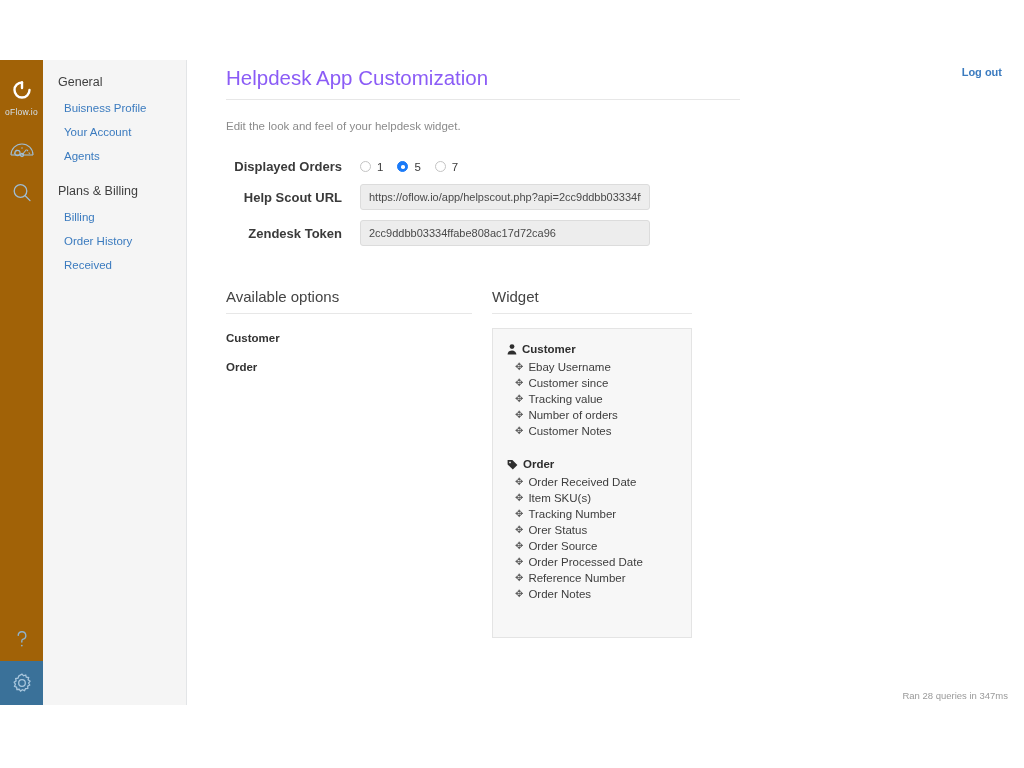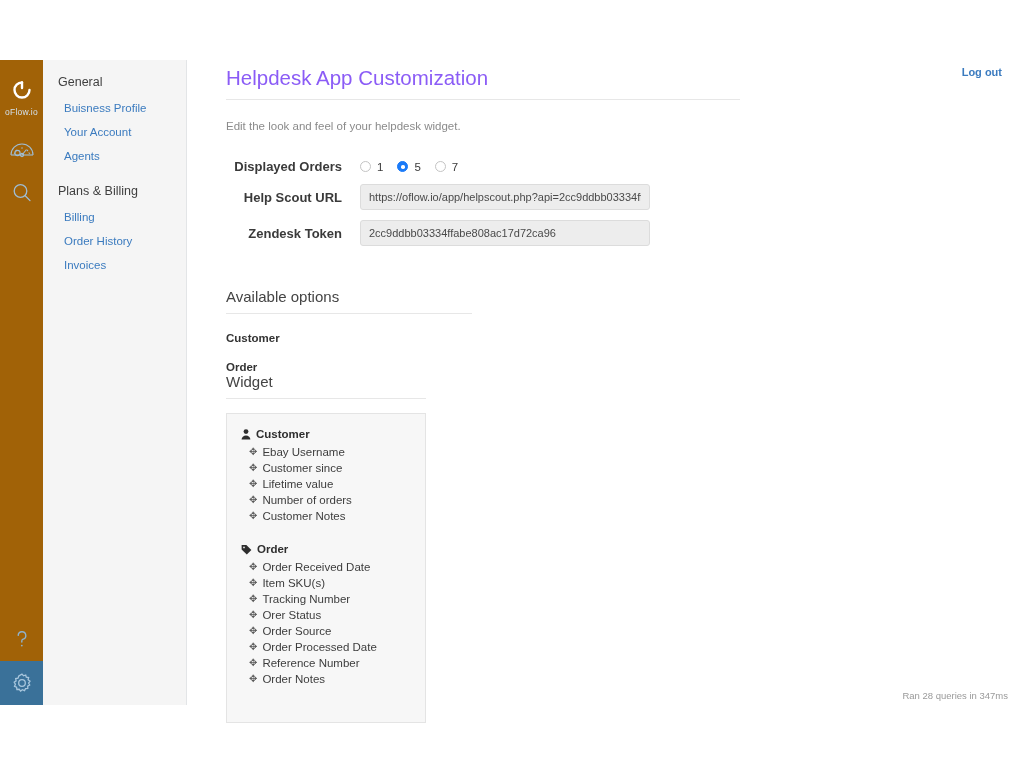--- a/index.html
+++ b/index.html
@@ -110,21 +110,21 @@
     width: 290px; height: 26px;
     background: #ededed;
     border: 1px solid #dcdcdc; border-radius: 3px;
     font-family: "Liberation Sans", sans-serif;
     font-size: 11px; color: #4a4a4a;
     padding: 0 8px;
     outline: none;
   }
 
   
-  .columns { display: flex; margin-top: 42px; flex-direction: column; }
+  .columns { display: flex; margin-top: 42px; }
   .col-left { width: 246px; margin-right: 20px; }
   .col-right { width: 200px; }
   .col-heading {
     font-size: 15px; font-weight: normal; color: #444;
     padding-bottom: 8px; border-bottom: 1px solid #e7e7e7;
     margin: 0;
   }
   .avail-item {
     font-size: 11.5px; font-weight: bold; color: #333;
     margin-top: 17px;
@@ -218,21 +218,21 @@
       <div class="nav-item">Buisness Profile</div>
       <div class="nav-item">Your Account</div>
       <div class="nav-item">Agents</div>
     </div>
 
 
     <div class="nav-group">
       <div class="nav-group-title">Plans &amp; Billing</div>
       <div class="nav-item">Billing</div>
       <div class="nav-item">Order History</div>
-      <div class="nav-item">Invoices</div>
+      <div class="nav-item">Received</div>
     </div>
 
   </div>
 
   <div class="main">
 
     <a class="logout">Log out</a>
 
     <div class="content">
 
@@ -296,21 +296,21 @@
             <div class="w-item">
               <span class="move-icon">✥</span>
               <span>Ebay Username</span>
             </div>
             <div class="w-item">
               <span class="move-icon">✥</span>
               <span>Customer since</span>
             </div>
             <div class="w-item">
               <span class="move-icon">✥</span>
-              <span>Lifetime value</span>
+              <span>Tracking value</span>
             </div>
             <div class="w-item">
               <span class="move-icon">✥</span>
               <span>Number of orders</span>
             </div>
             <div class="w-item">
               <span class="move-icon">✥</span>
               <span>Customer Notes</span>
             </div>
 

